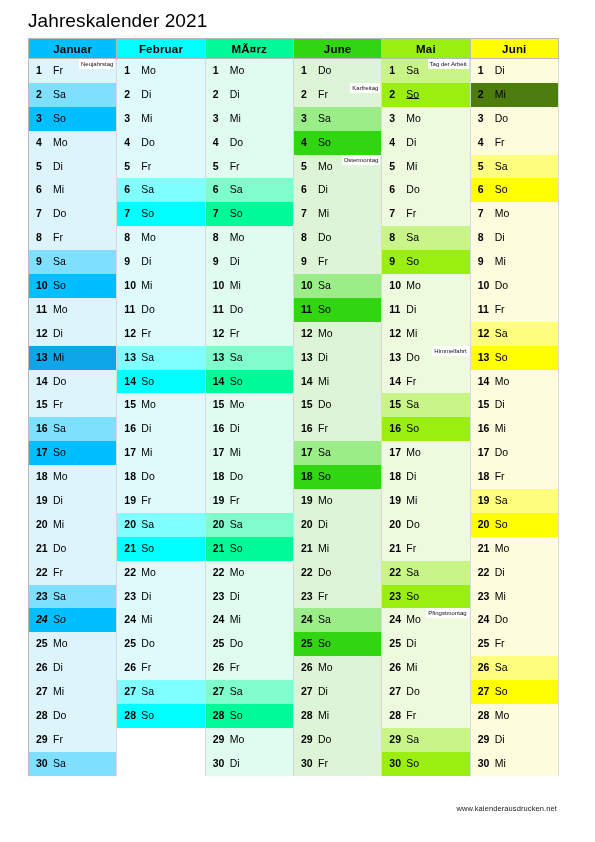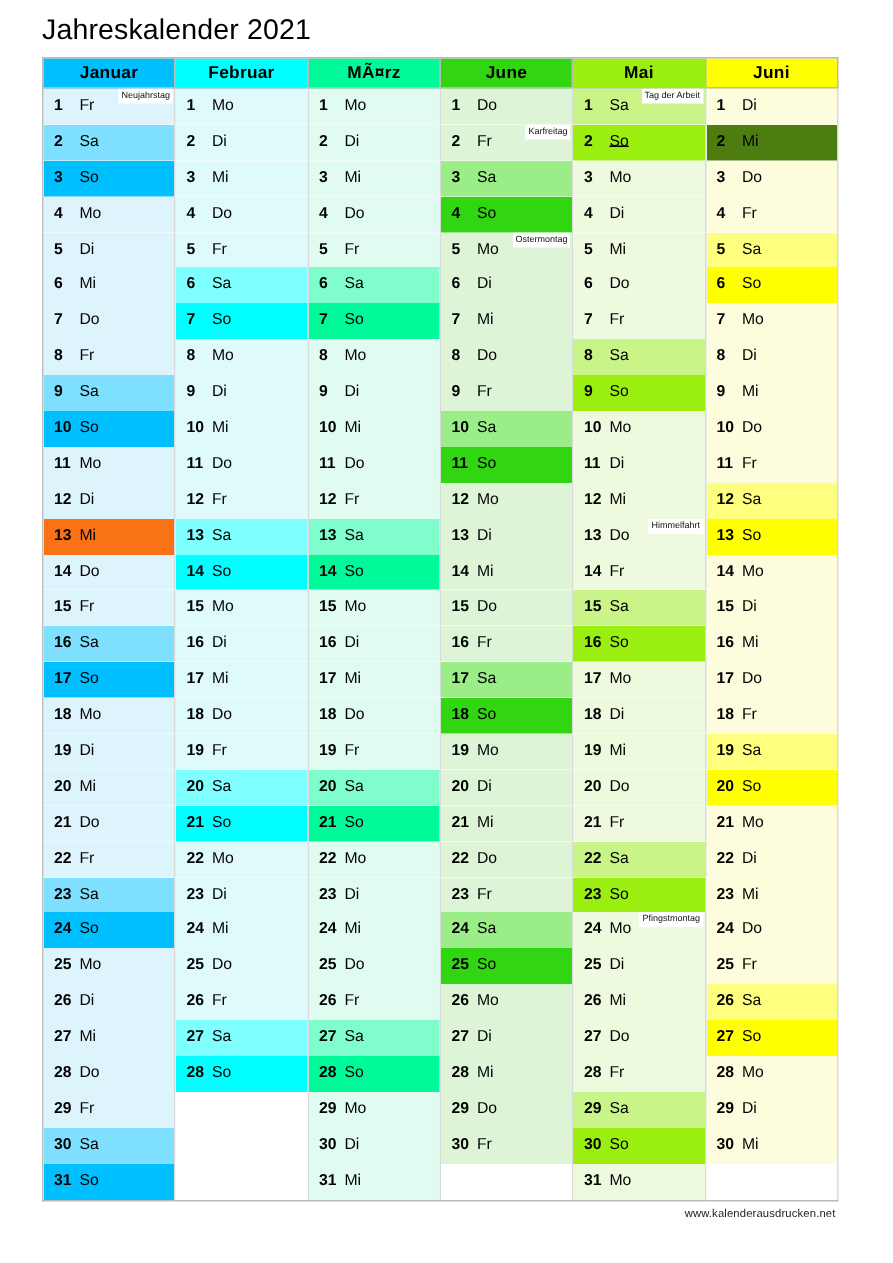--- a/index.html
+++ b/index.html
@@ -370,21 +370,21 @@
             <span class="cell"><span class="dnum">12</span><span class="dow">Mo</span></span>
           </td>
           <td class="sidecol" style="background: rgb(238, 250, 222);">
             <span class="cell"><span class="dnum">12</span><span class="dow">Mi</span></span>
           </td>
           <td class="sidecol" style="background: rgb(255, 255, 127);">
             <span class="cell"><span class="dnum">12</span><span class="dow">Sa</span></span>
           </td>
         </tr>
         <tr>
-          <td class="sidecol" style="background: #f97316;">
+          <td class="sidecol" style="background: #0ea5e9;">
             <span class="cell"><span class="dnum">13</span><span class="dow">Mi</span></span>
           </td>
           <td class="sidecol" style="background: rgb(127, 255, 255);">
             <span class="cell"><span class="dnum">13</span><span class="dow">Sa</span></span>
           </td>
           <td class="sidecol" style="background: rgb(127, 253, 204);">
             <span class="cell"><span class="dnum">13</span><span class="dow">Sa</span></span>
           </td>
           <td class="sidecol" style="background: rgb(221, 245, 214);">
             <span class="cell"><span class="dnum">13</span><span class="dow">Di</span></span>
@@ -590,21 +590,21 @@
             <span class="cell"><span class="dnum">23</span><span class="dow">Fr</span></span>
           </td>
           <td class="sidecol" style="background: rgb(154, 238, 16);">
             <span class="cell"><span class="dnum">23</span><span class="dow">So</span></span>
           </td>
           <td class="sidecol" style="background: rgb(253, 252, 221);">
             <span class="cell"><span class="dnum">23</span><span class="dow">Mi</span></span>
           </td>
         </tr>
         <tr>
-          <td class="sidecol" style="background: rgb(0, 191, 255);">
+          <td class="sidecol" style="background: rgb(0, 191, 255); font-style: italic;">
             <span class="cell"><span class="dnum">24</span><span class="dow">So</span></span>
           </td>
           <td class="sidecol" style="background: rgb(223, 250, 250);">
             <span class="cell"><span class="dnum">24</span><span class="dow">Mi</span></span>
           </td>
           <td class="sidecol" style="background: rgb(224, 252, 241);">
             <span class="cell"><span class="dnum">24</span><span class="dow">Mi</span></span>
           </td>
           <td class="sidecol" style="background: rgb(155, 237, 136);">
             <span class="cell"><span class="dnum">24</span><span class="dow">Sa</span></span>
@@ -727,40 +727,20 @@
             <span class="cell"><span class="dnum">30</span><span class="dow">Di</span></span>
           </td>
           <td class="sidecol" style="background: rgb(221, 245, 214);">
             <span class="cell"><span class="dnum">30</span><span class="dow">Fr</span></span>
           </td>
           <td class="sidecol" style="background: rgb(154, 238, 16);">
             <span class="cell"><span class="dnum">30</span><span class="dow">So</span></span>
           </td>
           <td class="sidecol" style="background: rgb(253, 252, 221);">
             <span class="cell"><span class="dnum">30</span><span class="dow">Mi</span></span>
-          </td>
-        </tr>
-        <tr class="lastrow">
-          <td class="sidecol" style="background: rgb(0, 191, 255);">
-            <span class="cell"><span class="dnum">31</span><span class="dow">So</span></span>
-          </td>
-          <td class="sidecol" style="background: rgb(255, 255, 255);">
-            <span class="cell empty"></span>
-          </td>
-          <td class="sidecol" style="background: rgb(224, 252, 241);">
-            <span class="cell"><span class="dnum">31</span><span class="dow">Mi</span></span>
-          </td>
-          <td class="sidecol" style="background: rgb(255, 255, 255);">
-            <span class="cell empty"></span>
-          </td>
-          <td class="sidecol" style="background: rgb(238, 250, 222);">
-            <span class="cell"><span class="dnum">31</span><span class="dow">Mo</span></span>
-          </td>
-          <td class="sidecol" style="background: rgb(255, 255, 255);">
-            <span class="cell empty"></span>
           </td>
         </tr>
       </tbody>
   </table>
 
   <div class="footer">www.kalenderausdrucken.net</div>
 
 </div>
 
 </body></html>

